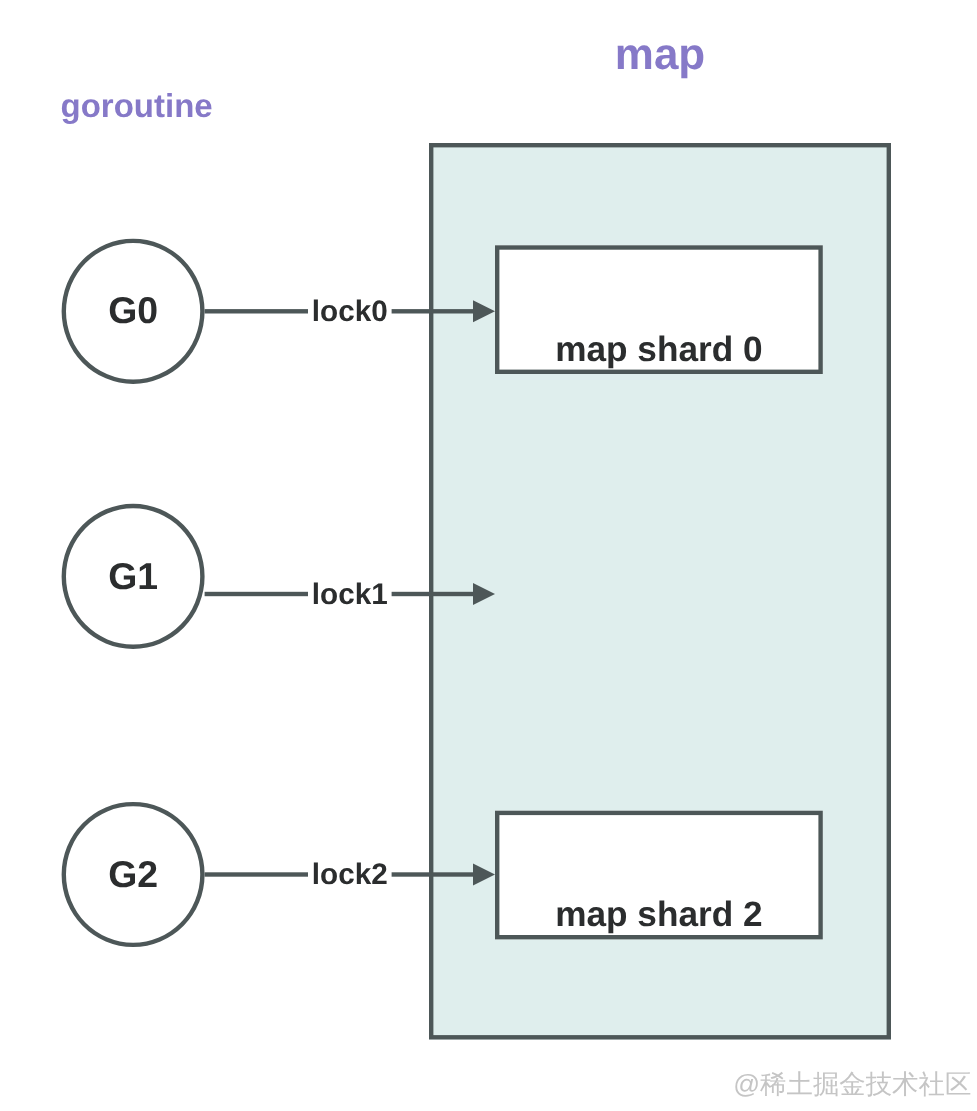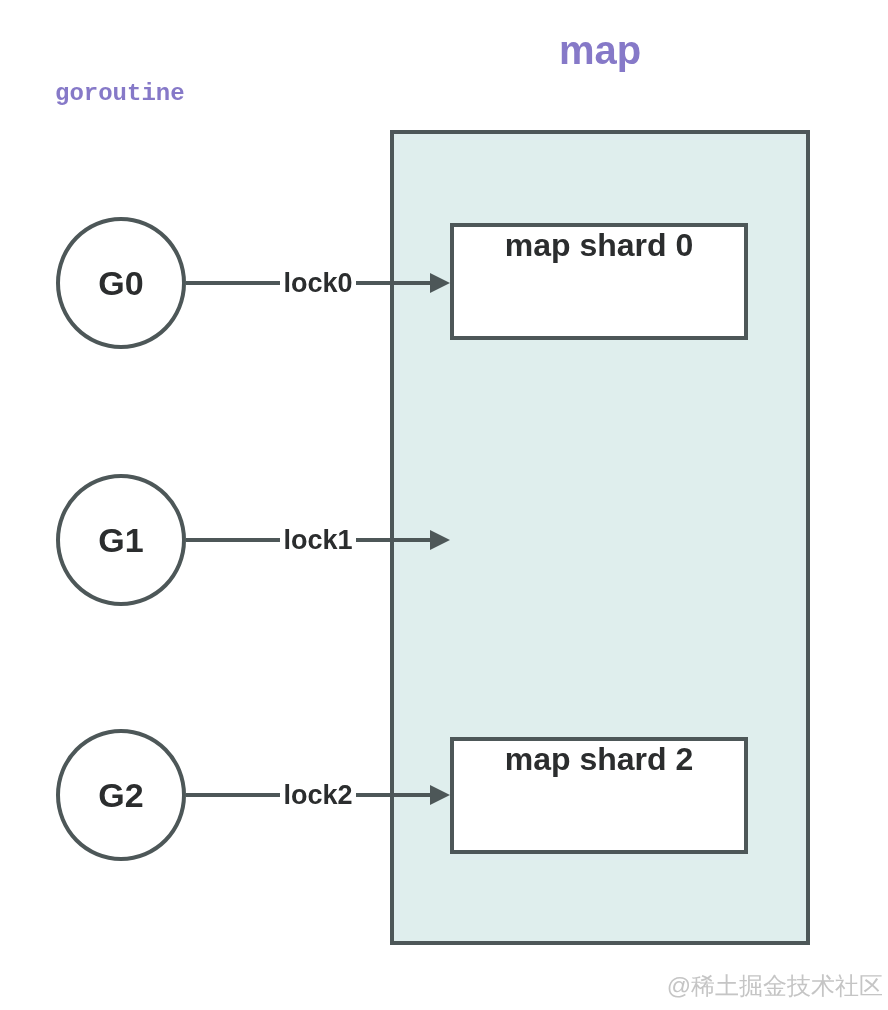--- a/index.html
+++ b/index.html
@@ -23,37 +23,36 @@
   .map-title {
     position: absolute;
     left: 390px; top: 28px; width: 420px;
     text-align: center;
     font-size: 40px; font-weight: bold;
     color: var(--accent);
   }
   .lane-label {
     position: absolute;
     left: 55px; top: 80px;
-    font-size: 24px; font-weight: bold;
+    font-size: 30px; font-weight: bold;
     color: var(--accent);
-    font-family: Liberation Mono, monospace;
   }
   .map-container {
     position: absolute;
     left: 390px; top: 130px;
     width: 420px; height: 815px;
     background: var(--container_fill);
     border: 4px solid var(--stroke);
   }
   .shard {
     position: absolute;
     left: 56px; width: 298px; height: 117px;
     background: var(--node_fill);
     border: 4px solid var(--stroke);
-    display: flex; align-items: flex-start; justify-content: center;
+    display: flex; align-items: flex-end; justify-content: center;
     font-size: 32px; font-weight: bold;
     color: var(--text);
   }
   .g-circle {
     position: absolute;
     left: 56px; width: 130px; height: 132px;
     background: var(--node_fill);
     border: 4px solid var(--stroke);
     border-radius: 50%;
     display: flex; align-items: center; justify-content: center;
@@ -111,21 +110,21 @@
   </div>
 
   <div class="g-circle" style="top:217px">
     <span>G0</span>
   </div>
   <div class="arrow" style="top:281px"></div>
   <div class="arrow-label" style="top:268px">
     <span>lock0</span>
   </div>
 
-  <div class="g-circle" style="top:474px">
+  <div class="g-circle" style="top:458px">
     <span>G1</span>
   </div>
   <div class="arrow" style="top:538px"></div>
   <div class="arrow-label" style="top:525px">
     <span>lock1</span>
   </div>
 
   <div class="g-circle" style="top:729px">
     <span>G2</span>
   </div>

